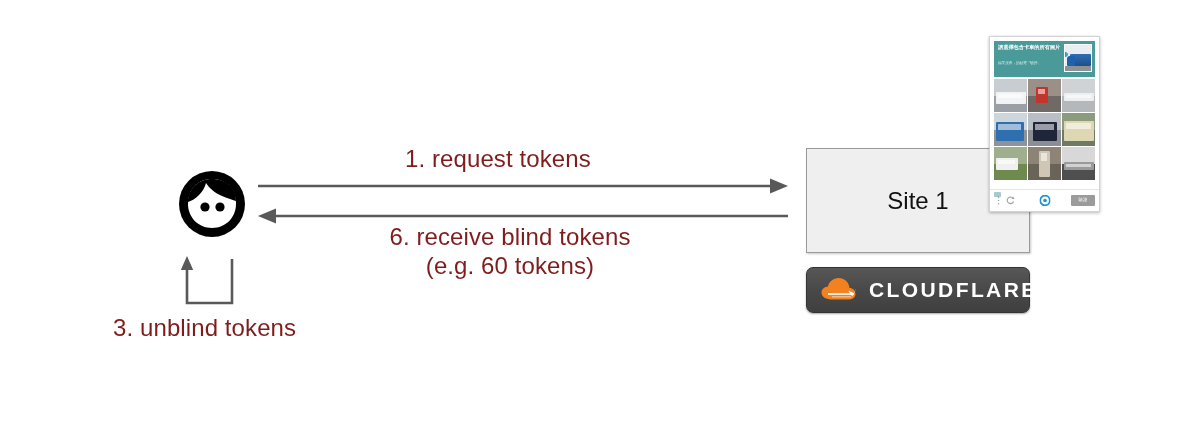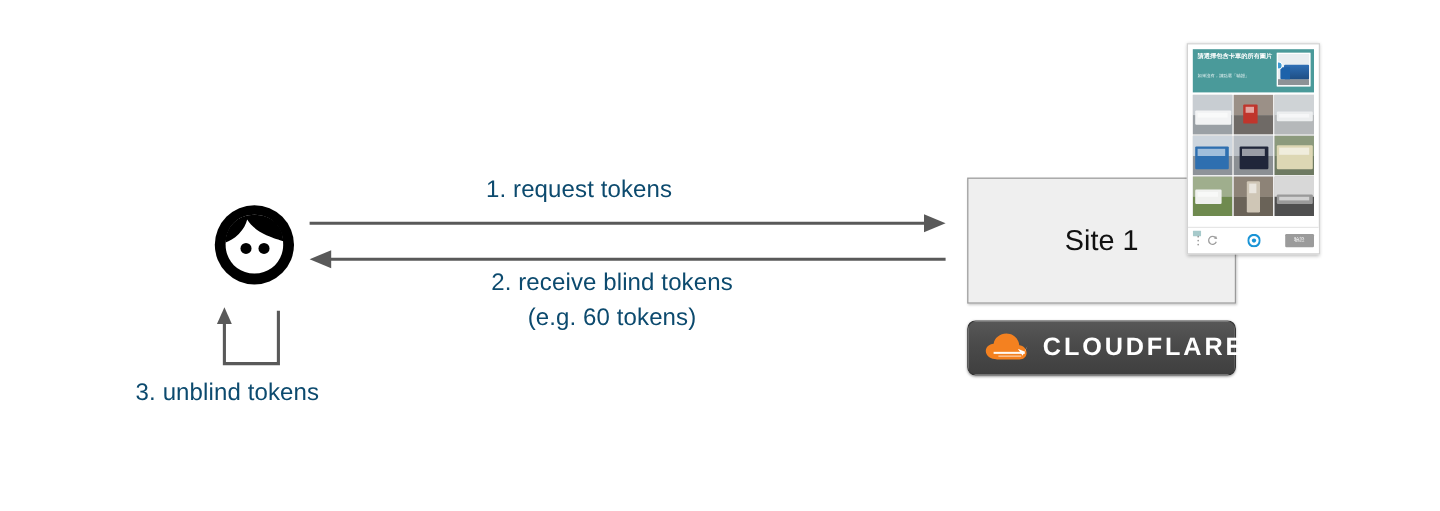--- a/index.html
+++ b/index.html
@@ -26,22 +26,22 @@
   #self-loop{left:180px;top:253px;width:60px;height:56px;}
   #self-loop svg{display:block;}
 
   
   #arrow-request{left:256px;top:172px;width:534px;height:28px;}
   #arrow-receive{left:256px;top:202px;width:534px;height:28px;}
   #arrow-request svg,#arrow-receive svg{display:block;}
 
   
   .diagram-label{
-    color:#0c4a6e;
-    font-size:20px;
+    color:#7f1d1d;
+    font-size:24px;
     line-height:29px;
     white-space:nowrap;
     letter-spacing:0.1px;
   }
   #label-request{left:405px;top:144px;}
   #label-receive{left:380px;top:222px;text-align:center;width:260px;}
   #label-receive .l2{display:block;}
   #label-unblind{left:113px;top:313px;}
 
   
@@ -217,21 +217,21 @@
   <div class="abs" id="arrow-receive">
     <svg width="534" height="28" viewBox="0 0 534 28" xmlns="http://www.w3.org/2000/svg">
       <line x1="16" y1="14" x2="532" y2="14" stroke="#595959" stroke-width="2.6"></line>
       <polygon points="2,14 20,21.5 20,6.5" fill="#595959"></polygon>
     </svg>
   </div>
 
   <div class="abs diagram-label" id="label-request">1. request tokens</div>
 
   <div class="abs diagram-label" id="label-receive">
-    <span class="l1">2. receive blind tokens</span>
+    <span class="l1">6. receive blind tokens</span>
     <span class="l2">(e.g. 60 tokens)</span>
   </div>
 
   <div class="abs diagram-label" id="label-unblind">3. unblind tokens</div>
 
   <div class="abs" id="site-box">
     <span class="site-title">Site 1</span>
   </div>
 
   <div class="abs" id="cloudflare-badge">

